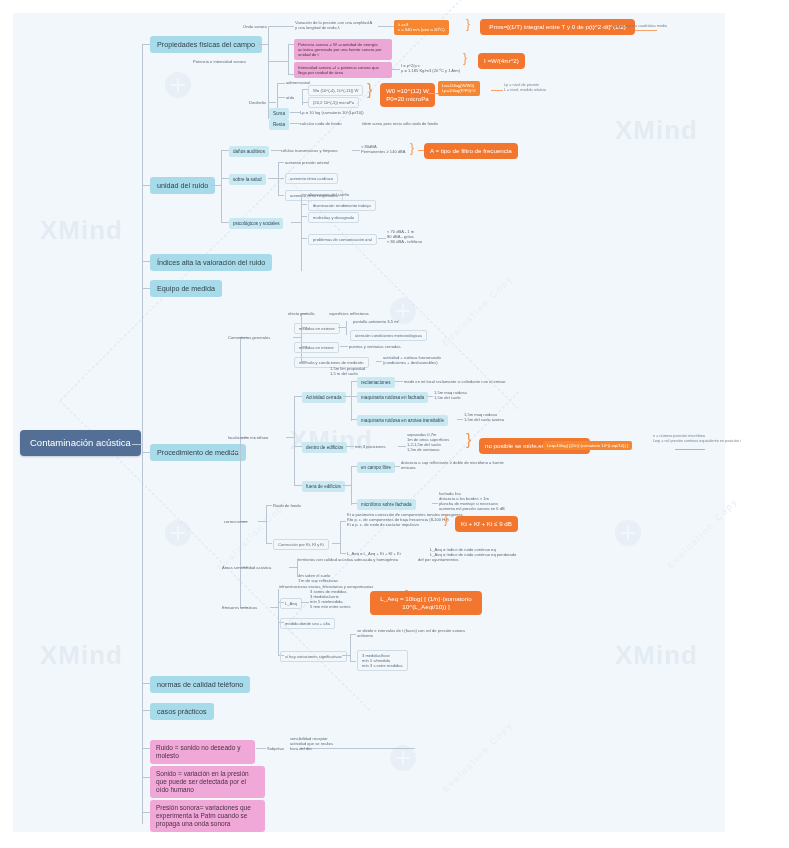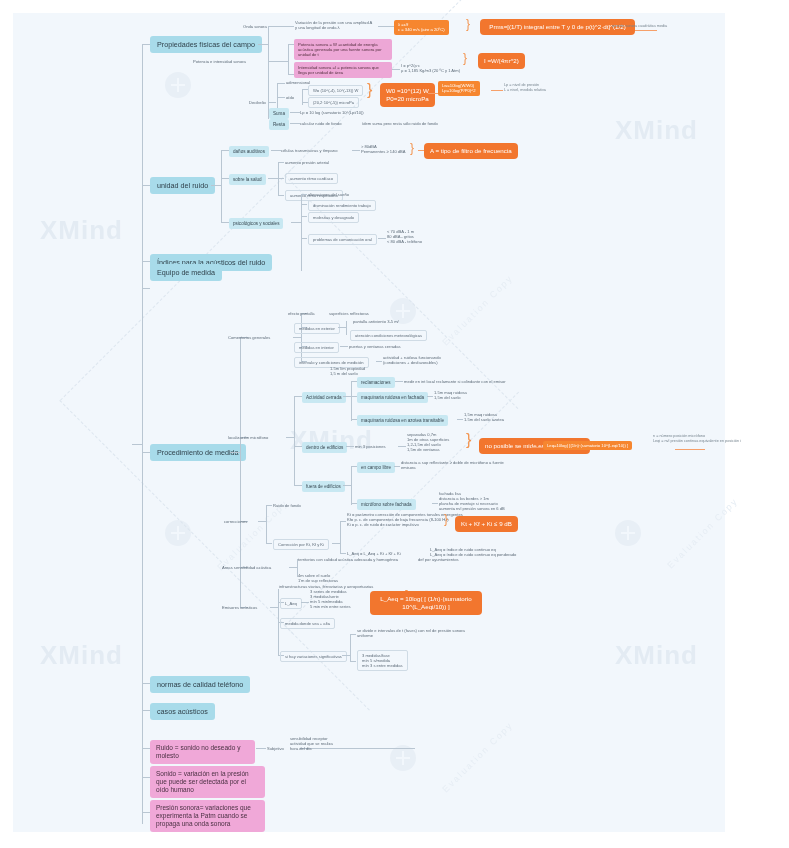--- a/index.html
+++ b/index.html
@@ -54,20 +54,21 @@
   <div class="diag" style="left:285px;top:625px;width:330px;transform:rotate(-45deg);"></div>
   <div class="diag" style="left:285px;top:175px;width:330px;transform:rotate(-45deg);"></div>
   <div class="diag" style="left:60px;top:400px;width:330px;transform:rotate(45deg);"></div>
   <div class="diag" style="left:285px;top:175px;width:330px;transform:rotate(45deg);"></div>
   <div class="diag" style="left:285px;top:625px;width:120px;transform:rotate(45deg);"></div>
   <div class="wm2" style="left:205px;top:530px;transform:rotate(-45deg);">Evaluation Copy</div>
   <div class="wm2" style="left:430px;top:305px;transform:rotate(-45deg);">Evaluation Copy</div>
   <div class="wm2" style="left:655px;top:528px;transform:rotate(-45deg);">Evaluation Copy</div>
   <div class="wm2" style="left:430px;top:752px;transform:rotate(-45deg);">Evaluation Copy</div>
 
+  <div class="node n-root" style="left:20px;top:430px;">Contaminación acústica</div>
 
   <div class="ln lnh" style="left:132px;top:444px;width:10px;"></div>
   <div class="ln lnv" style="left:142px;top:44px;height:780px;"></div>
 
   <div class="ln lnh" style="left:142px;top:44px;width:8px;"></div>
   <div class="node n-blue" style="left:150px;top:36px;">Propiedades físicas del campo</div>
   <div class="ln lnh" style="left:258px;top:44px;width:10px;"></div>
   <div class="ln lnv" style="left:268px;top:26px;height:93px;"></div>
 
   <div class="ln lnh" style="left:268px;top:26px;width:8px;"></div>
@@ -167,24 +168,24 @@
   <div class="ln lnh" style="left:301px;top:216px;width:6px;"></div>
   <div class="node n-plainbox" style="left:308px;top:212px;">molestias y desagrado</div>
   <div class="ln lnh" style="left:301px;top:238px;width:6px;"></div>
   <div class="node n-plainbox" style="left:308px;top:234px;">problemas de comunicación oral</div>
   <div class="ln lnh" style="left:378px;top:238px;width:8px;"></div>
   <div class="node n-plain" style="left:387px;top:229px;white-space:pre-line;">&lt; 70 dBA - 1 m
 80 dBA - gritos
 &lt; 80 dBA - teléfono</div>
 
   <div class="ln lnh" style="left:142px;top:261px;width:8px;"></div>
-  <div class="node n-blue" style="left:150px;top:254px;">Índices para la acústicos del ruido</div>
+  <div class="node n-blue" style="left:150px;top:254px;">Índices alta la valoración del ruido</div>
 
   <div class="ln lnh" style="left:142px;top:288px;width:8px;"></div>
-  <div class="node n-blue" style="left:150px;top:264px;">Equipo de medida</div>
+  <div class="node n-blue" style="left:150px;top:280px;">Equipo de medida</div>
 
   <div class="ln lnh" style="left:142px;top:452px;width:8px;"></div>
   <div class="node n-blue" style="left:150px;top:444px;">Procedimiento de medida</div>
   <div class="ln lnh" style="left:230px;top:452px;width:10px;"></div>
   <div class="ln lnv" style="left:240px;top:337px;height:270px;"></div>
 
   <div class="ln lnh" style="left:240px;top:337px;width:8px;"></div>
   <div class="node n-plain" style="left:228px;top:335px;">Comentarios generales</div>
   <div class="ln lnh" style="left:293px;top:337px;width:8px;"></div>
   <div class="ln lnv" style="left:301px;top:313px;height:48px;"></div>
@@ -320,21 +321,21 @@
   <div class="node n-plain" style="left:357px;top:628px;width:110px;">se divide e intervalos de t (fases) con nvl de presión sonora uniforme</div>
   <div class="ln lnh" style="left:350px;top:661px;width:6px;"></div>
   <div class="node n-plainbox" style="left:357px;top:650px;white-space:pre-line;">3 medidas/fase
 mín 5 s/medida
 mín 3 s entre medidas</div>
 
   <div class="ln lnh" style="left:142px;top:683px;width:8px;"></div>
   <div class="node n-blue" style="left:150px;top:676px;">normas de calidad teléfono</div>
 
   <div class="ln lnh" style="left:142px;top:710px;width:8px;"></div>
-  <div class="node n-blue" style="left:150px;top:703px;">casos acústicos</div>
+  <div class="node n-blue" style="left:150px;top:703px;">casos prácticos</div>
 
   <div class="ln lnh" style="left:142px;top:748px;width:8px;"></div>
   <div class="node n-pink" style="left:150px;top:740px;width:105px;">Ruido = sonido no deseado y molesto</div>
   <div class="ln lnh" style="left:256px;top:748px;width:10px;"></div>
   <div class="node n-plain" style="left:267px;top:746px;">Subjetivo</div>
   <div class="ln lnh" style="left:300px;top:748px;width:30px;"></div>
   <div class="node n-plain" style="left:290px;top:736px;white-space:pre-line;">sensibilidad receptor
 actividad que se realiza
 hora del día</div>
   <div class="ln lnh" style="left:330px;top:748px;width:85px;"></div>

